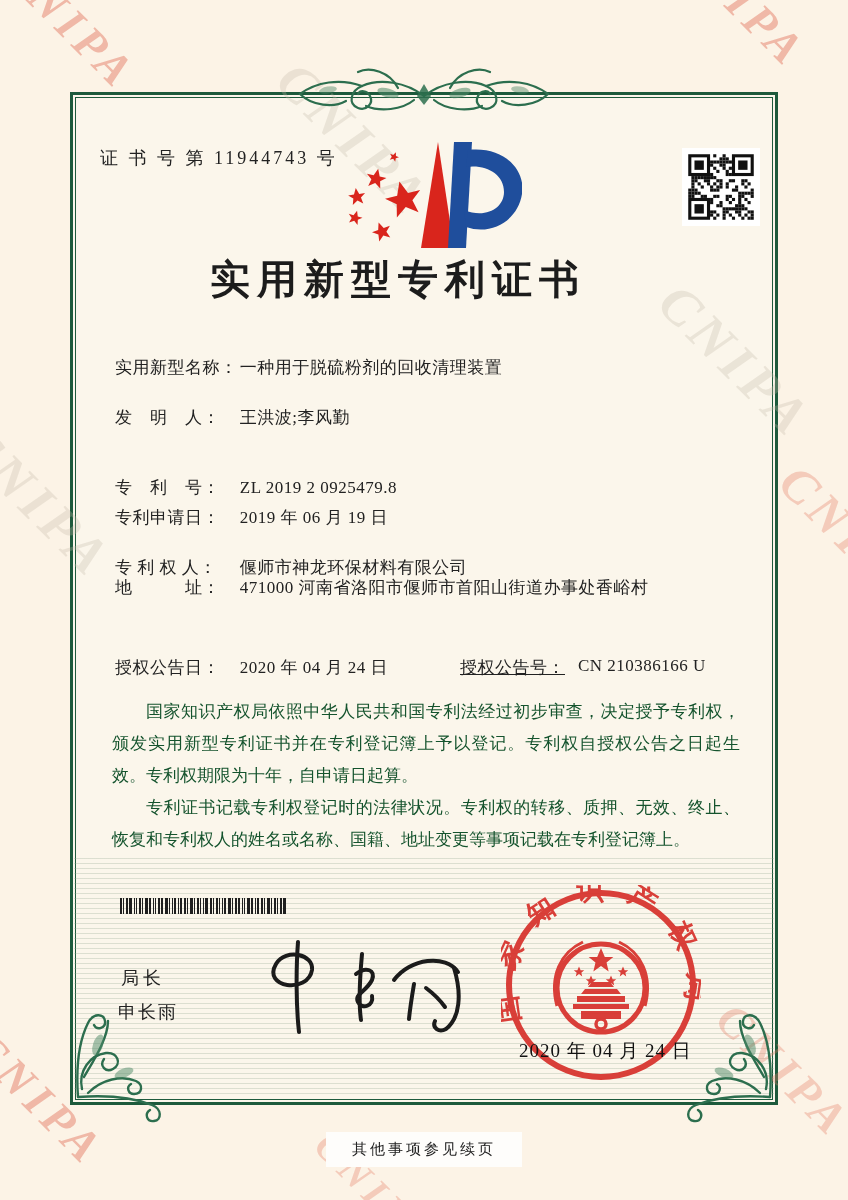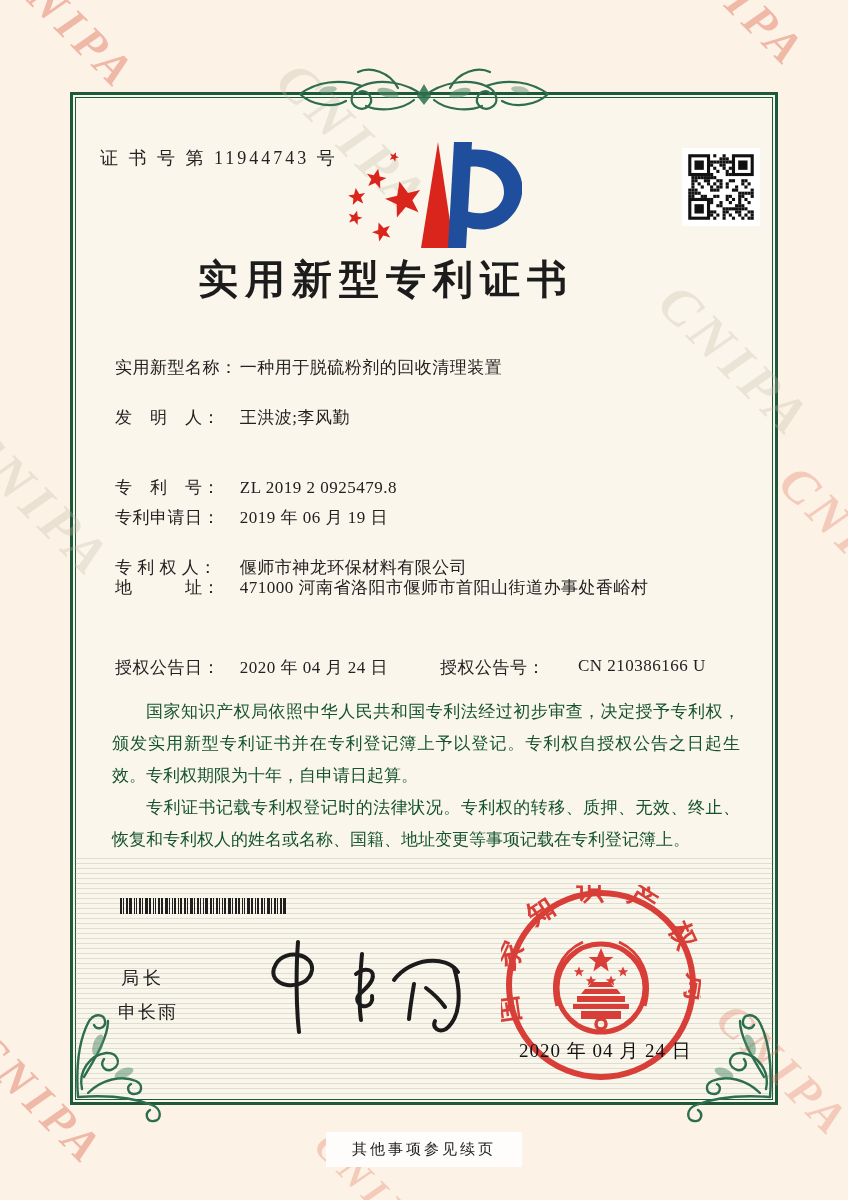--- a/index.html
+++ b/index.html
@@ -33,26 +33,26 @@
   .wm-salmon{color:rgba(228,125,104,0.50);}
   .wm-salmon2{color:rgba(228,125,104,0.34);}
   .wm-gray{color:rgba(196,186,168,0.30);}
 
   
   .content{position:absolute;inset:0;z-index:3;}
   .cert-no{position:absolute;left:100px;top:146px;font-size:18px;letter-spacing:3px;}
   .logo{position:absolute;left:342px;top:136px;}
   .qr{position:absolute;left:682px;top:148px;width:78px;height:78px;background:#fff;}
   .title{
-    position:absolute;left:2px;top:252px;width:768px;text-align:center;
+    position:absolute;left:14px;top:252px;width:768px;text-align:center;
     font-size:40px;font-weight:bold;letter-spacing:7px;color:#1c1c1c;
   }
   .field-row{position:absolute;left:115px;font-size:17px;letter-spacing:0.5px;white-space:nowrap;}
   .flabel{display:inline-block;width:120px;}
-  .f2label{position:absolute;left:325px;top:0;}
+  .f2label{position:absolute;left:345px;top:0;text-decoration:underline;}
   .f2value{position:absolute;left:463px;top:0;}
   .paragraphs{
     position:absolute;left:112px;top:696px;width:628px;
     font-size:17px;line-height:32px;text-align:justify;color:#14532d;
   }
   .paragraphs p{margin:0;text-indent:2em;}
   .barcode{position:absolute;left:120px;top:898px;height:16px;display:flex;align-items:stretch;}
   .barcode i{display:block;background:#1f1f1f;height:100%;}
   .signer-title{position:absolute;left:121px;top:966px;font-size:18px;letter-spacing:4px;}
   .signer-name{position:absolute;left:118px;top:1000px;font-size:18px;letter-spacing:2px;}

